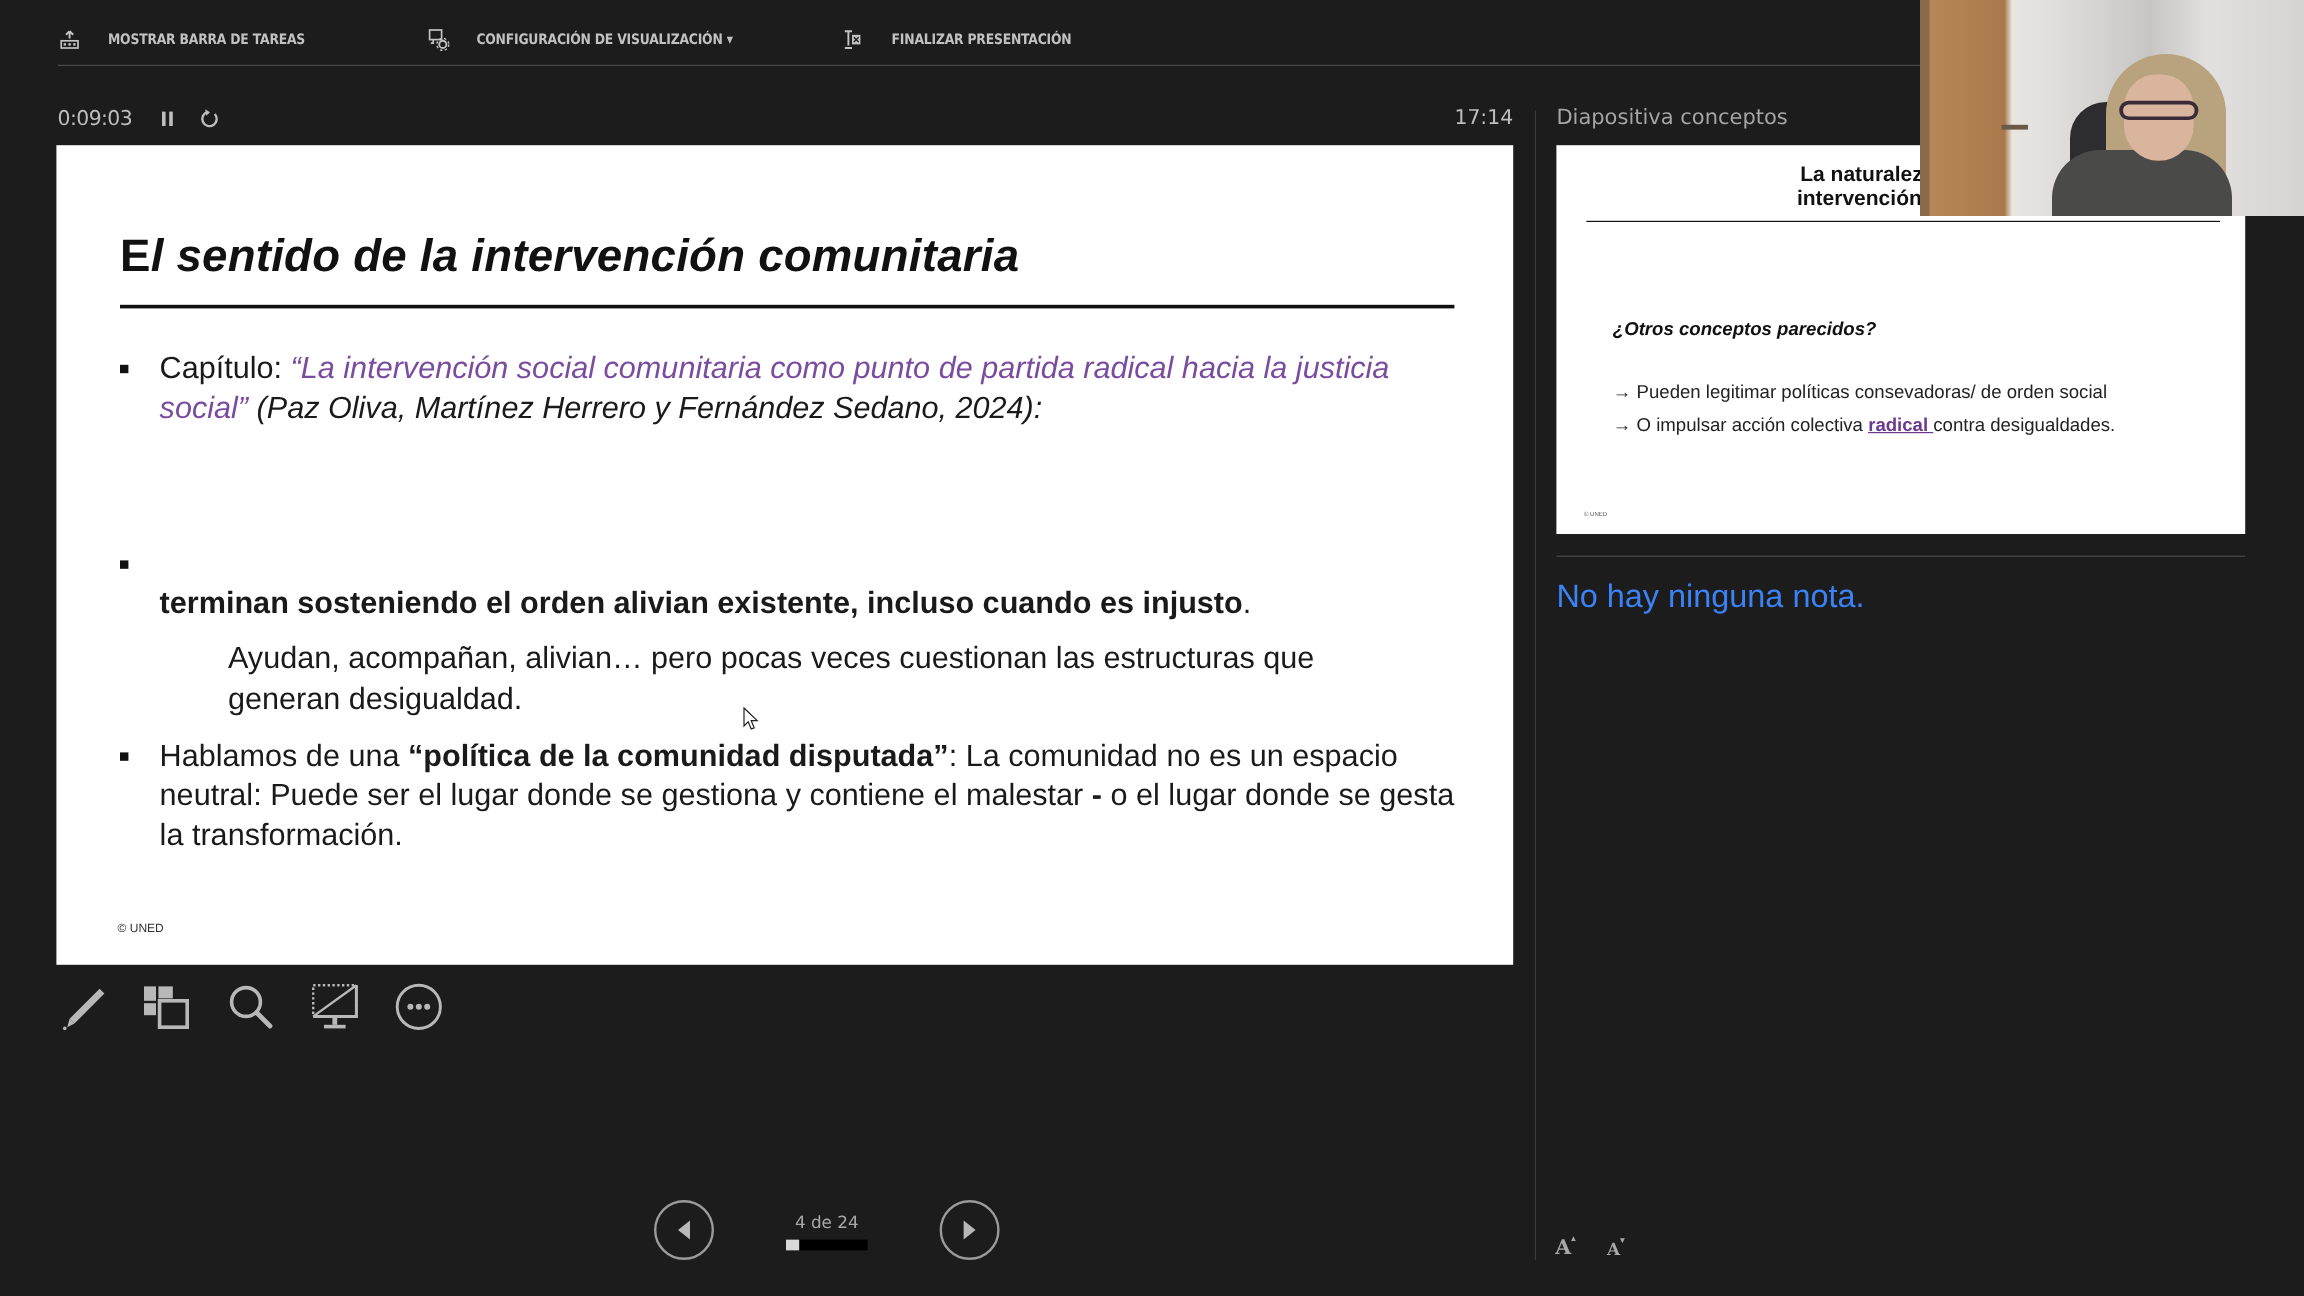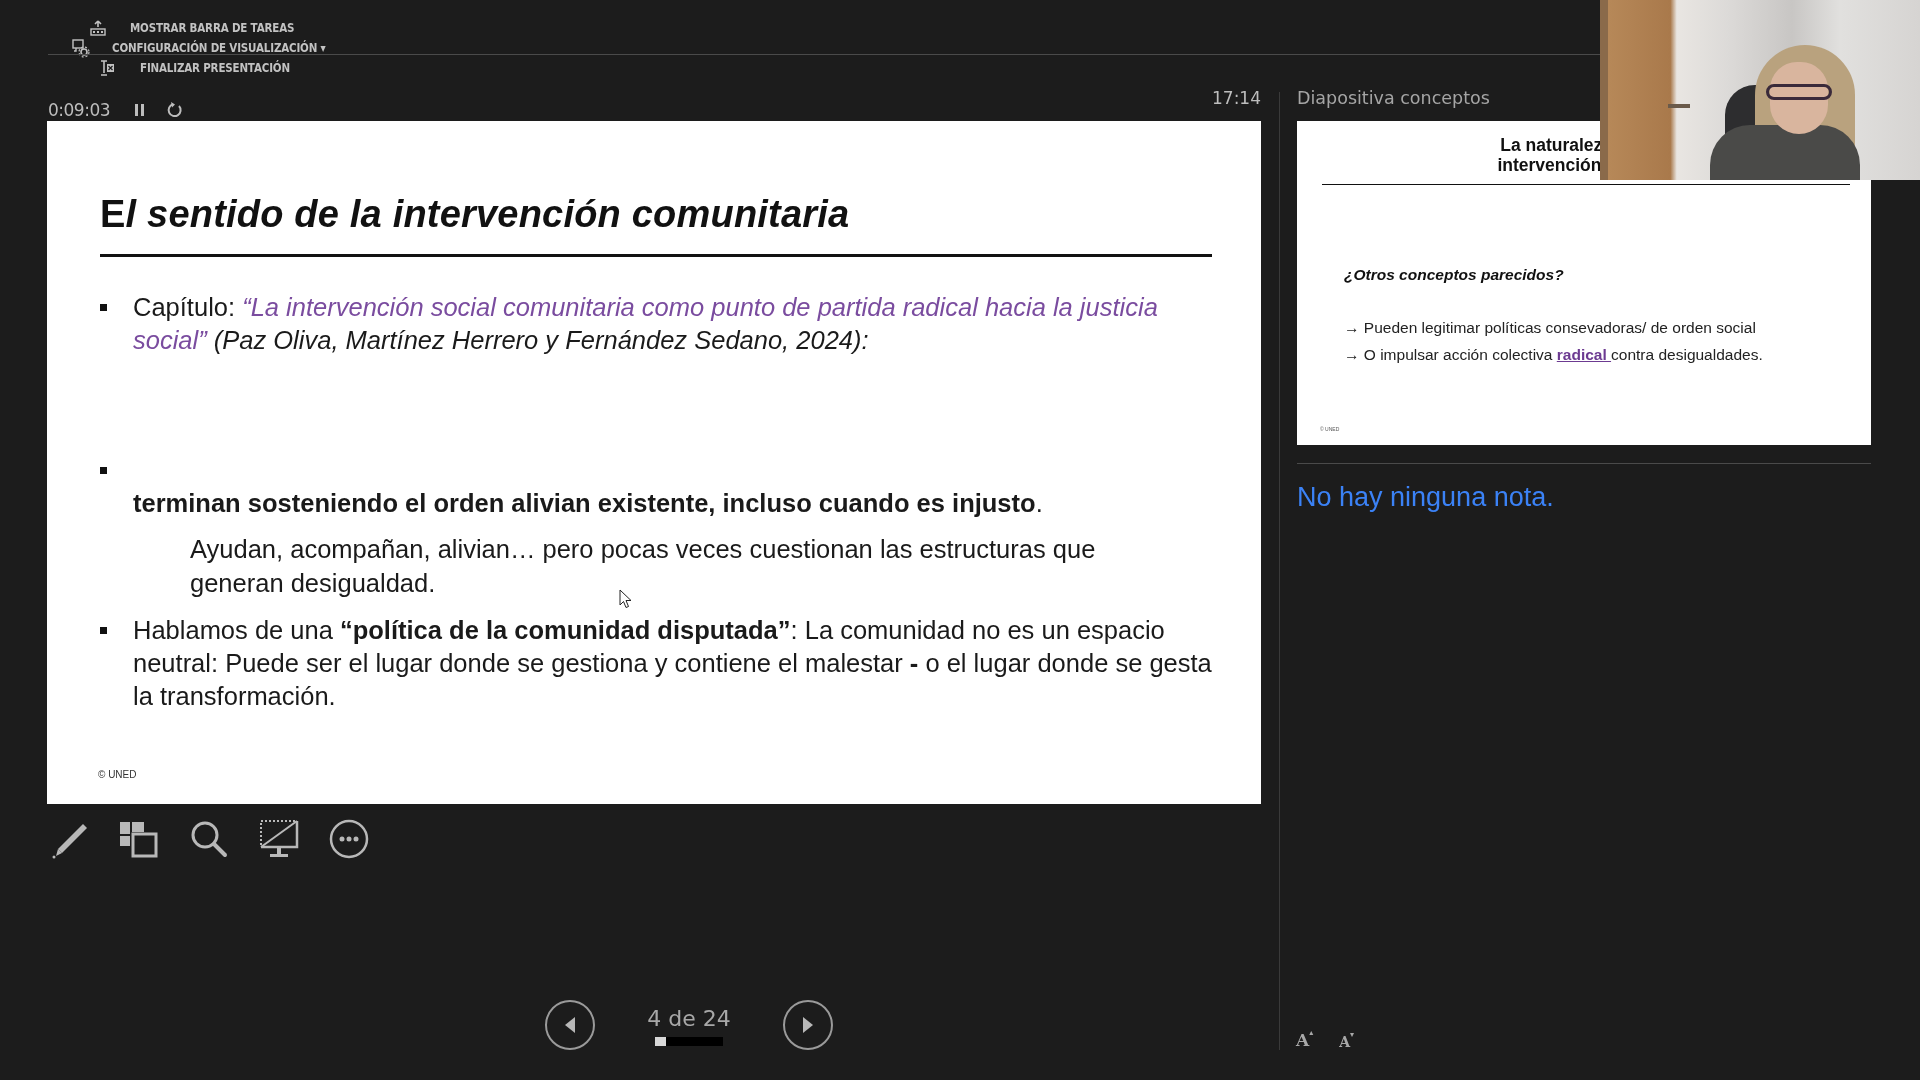--- a/index.html
+++ b/index.html
@@ -1,27 +1,27 @@
 <!DOCTYPE html>
 <html><head>
 <meta charset="utf-8">
 <style>
   * { box-sizing: border-box; margin: 0; padding: 0; }
   html, body { width: 1920px; height: 1080px; overflow: hidden; background: #1c1c1c; }
   body { position: relative; font-family: "Liberation Sans", sans-serif; color: #c8c8c8; }
 
   
-  .topbar { position: absolute; left: 48px; top: 18px; height: 30px; display: flex; align-items: center; flex-direction: column; }
+  .topbar { position: absolute; left: 48px; top: 18px; height: 30px; display: flex; align-items: center; }
   .tb-item { display: flex; align-items: center; margin-right: 52px; cursor: pointer; }
   .tb-item svg { width: 20px; height: 20px; margin-right: 22px; }
   .tb-label { font-family: "DejaVu Sans", sans-serif; font-size: 12px; letter-spacing: -0.2px; color: #c2c2c2; font-weight: bold; transform: scaleX(0.86); transform-origin: left center; white-space: nowrap; }
   .top-sep { position: absolute; left: 48px; top: 54px; width: 1552px; height: 1px; background: #4a4a4a; }
 
   
-  .timer-row { position: absolute; left: 48px; top: 100px; display: flex; align-items: center; }
+  .timer-row { position: absolute; left: 48px; top: 89px; display: flex; align-items: center; }
   .timer { font-family: "DejaVu Sans", sans-serif; font-size: 17px; color: #bdbdbd; letter-spacing: -0.5px; }
   .icon-btn { display: inline-flex; align-items: center; justify-content: center; cursor: pointer; }
   .pause-btn { margin-left: 22px; width: 16px; height: 16px; }
   .reset-btn { margin-left: 18px; width: 18px; height: 18px; }
   .clock { position: absolute; left: 1180px; top: 88px; width: 81px; text-align: right; font-family: "DejaVu Sans", sans-serif; font-size: 17px; color: #bdbdbd; }
 
   
   .vdivider { position: absolute; left: 1279px; top: 92px; width: 1px; height: 958px; background: #3a3a3a; }
 
   
@@ -41,21 +41,21 @@
 
   
   .tools { position: absolute; left: 48px; top: 818px; display: flex; align-items: center; }
   .tool { width: 42px; height: 42px; margin-right: 28px; display: flex; align-items: center; justify-content: center; cursor: pointer; }
   .tool svg { width: 42px; height: 42px; }
 
   
   .nav { position: absolute; left: 545px; top: 1000px; display: flex; align-items: center; }
   .nav-btn { width: 50px; height: 50px; border: 2px solid #9a9a9a; border-radius: 50%; display: flex; align-items: center; justify-content: center; cursor: pointer; }
   .nav-mid { width: 120px; margin: 0 34px; display: flex; flex-direction: column; align-items: center; }
-  .slide-count { font-family: "DejaVu Sans", sans-serif; font-size: 22px; color: #a8a8a8; margin-top: 2px; }
+  .slide-count { font-family: "DejaVu Sans", sans-serif; font-size: 14px; color: #a8a8a8; margin-top: 2px; }
   .progress { margin-top: 6px; width: 68px; height: 9px; background: #000; position: relative; }
   .progress-fill { position: absolute; left: 0; top: 0; height: 9px; background: #d8d8d8; }
 
   
   .next-label { position: absolute; left: 1297px; top: 88px; font-family: "DejaVu Sans", sans-serif; font-size: 17.5px; color: #a5a5a5; }
   .next-slide { position: absolute; left: 1297px; top: 121px; width: 574px; height: 324px; background: #fff; color: #111; overflow: hidden; }
   .ns-title { position: absolute; left: 0; width: 574px; top: 14px; text-align: center; font-size: 17.5px; font-weight: bold; line-height: 20px; }
   .ns-rule { position: absolute; left: 25px; top: 63px; width: 528px; height: 1px; background: #111; }
   .ns-body { position: absolute; left: 47px; font-size: 15.5px; color: #222; line-height: 20px; }
   .ns-q { font-weight: bold; font-style: italic; color: #111; }

